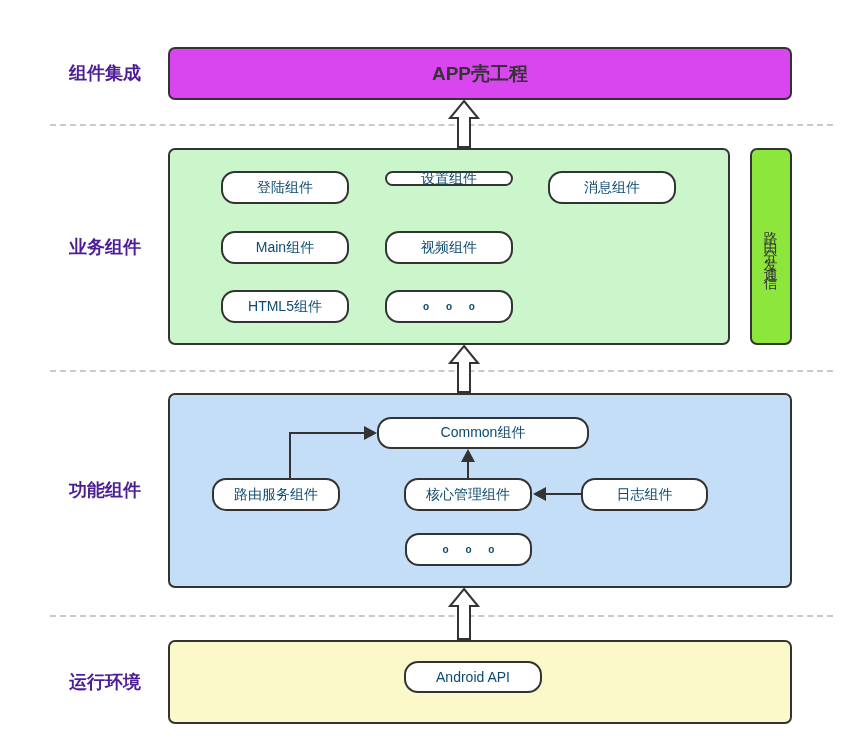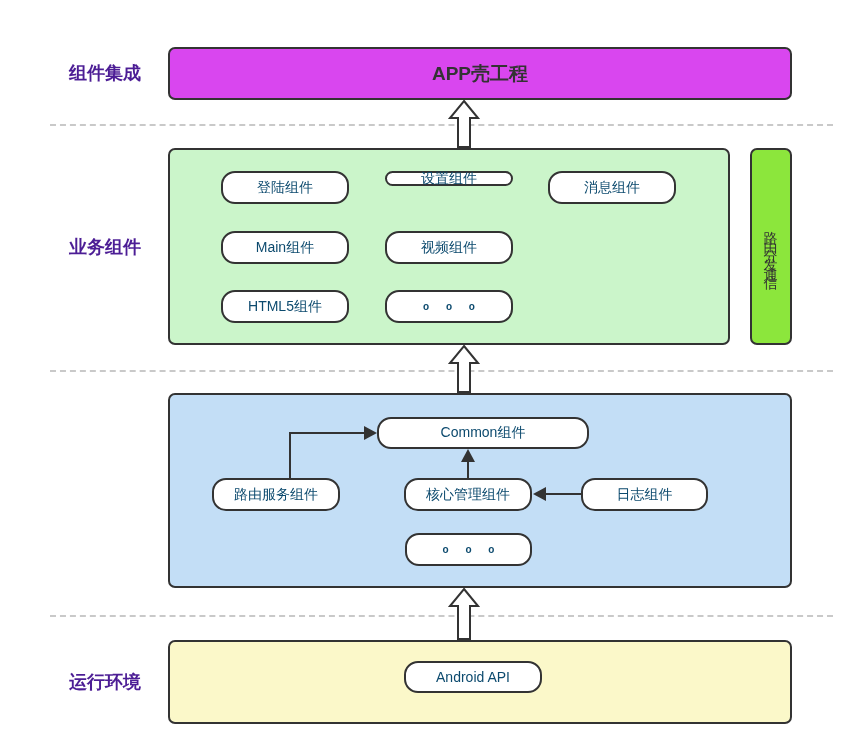--- a/index.html
+++ b/index.html
@@ -38,20 +38,21 @@
   }
   svg.overlay{position:absolute;left:0;top:0;pointer-events:none;}
 </style>
 </head>
 <body>
 
 <div class="canvas">
 
   <div class="section-label" style="top:60px;">组件集成</div>
   <div class="section-label" style="top:234px;">业务组件</div>
+  <div class="section-label" style="top:477px;">功能组件</div>
   <div class="section-label" style="top:669px;">运行环境</div>
 
   <div class="dashed-line" style="top:124px;"></div>
   <div class="dashed-line" style="top:370px;"></div>
   <div class="dashed-line" style="top:615px;"></div>
 
   <div class="container shell-title" style="left:168px;top:47px;width:624px;height:53px;background:#d946ef;">APP壳工程</div>
 
   <div class="container" style="left:168px;top:148px;width:562px;height:197px;background:#cbf5ca;"></div>
   <div class="inner-box" style="left:221px;top:171px;width:128px;height:33px;">登陆组件</div>

